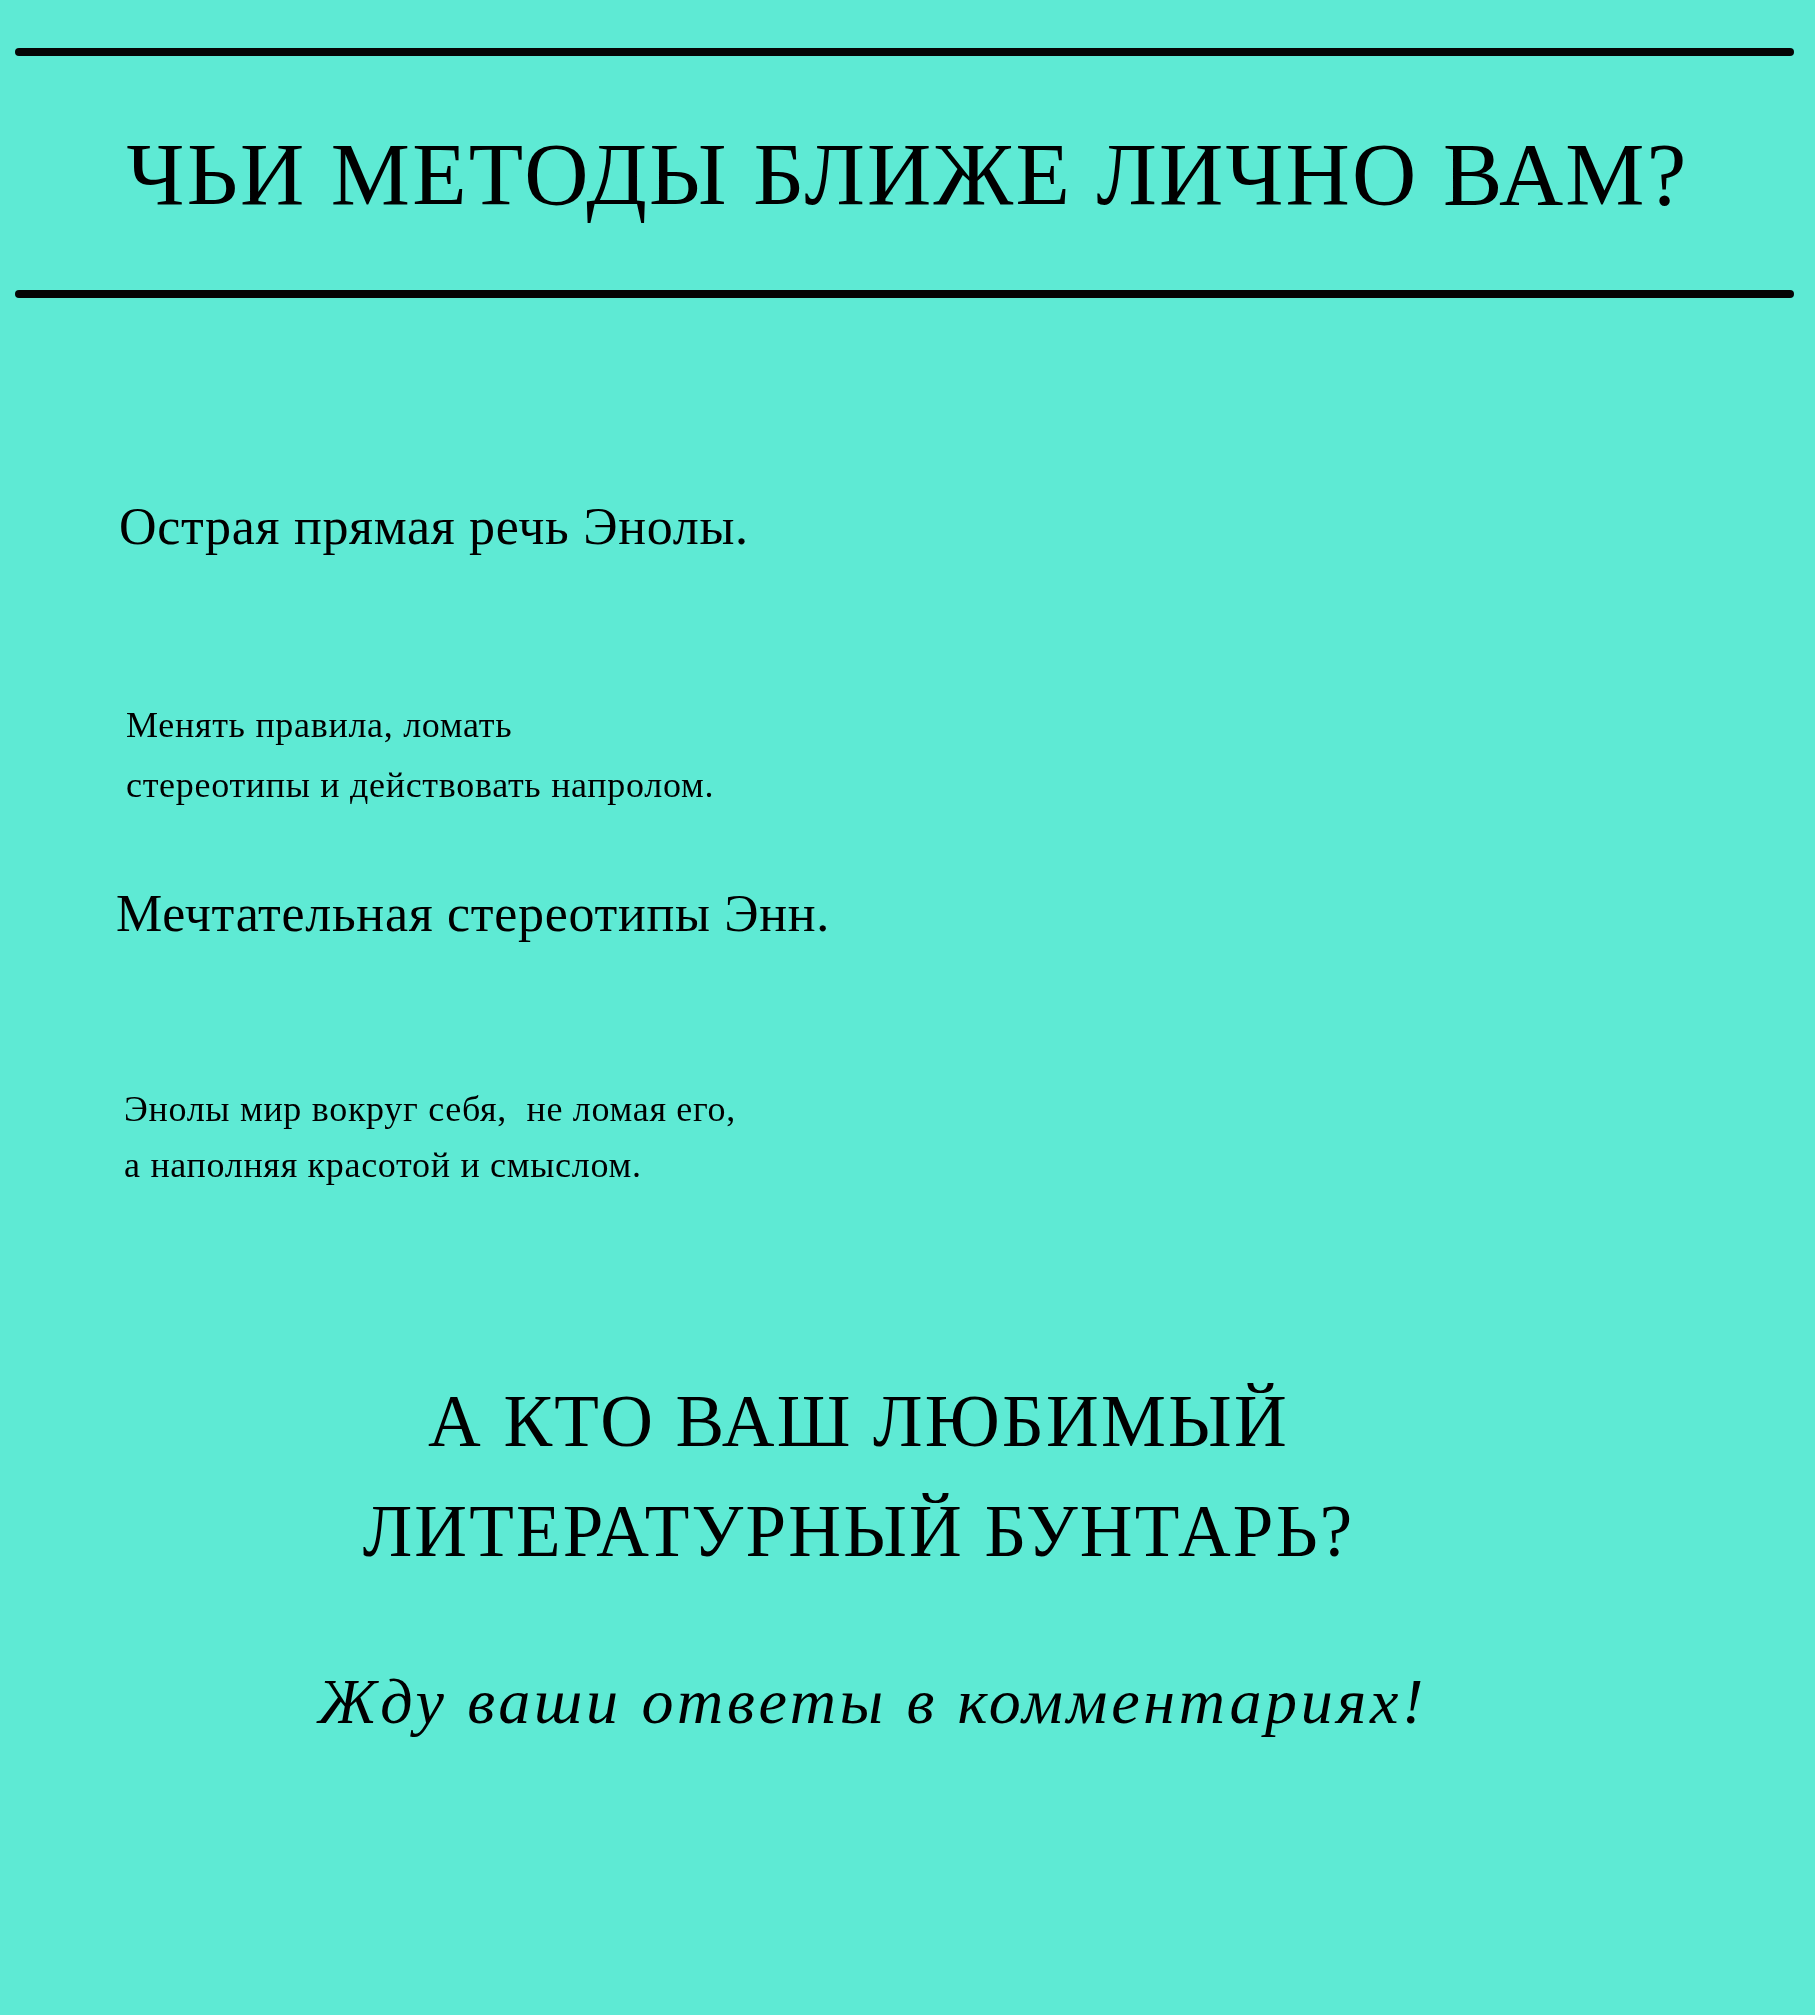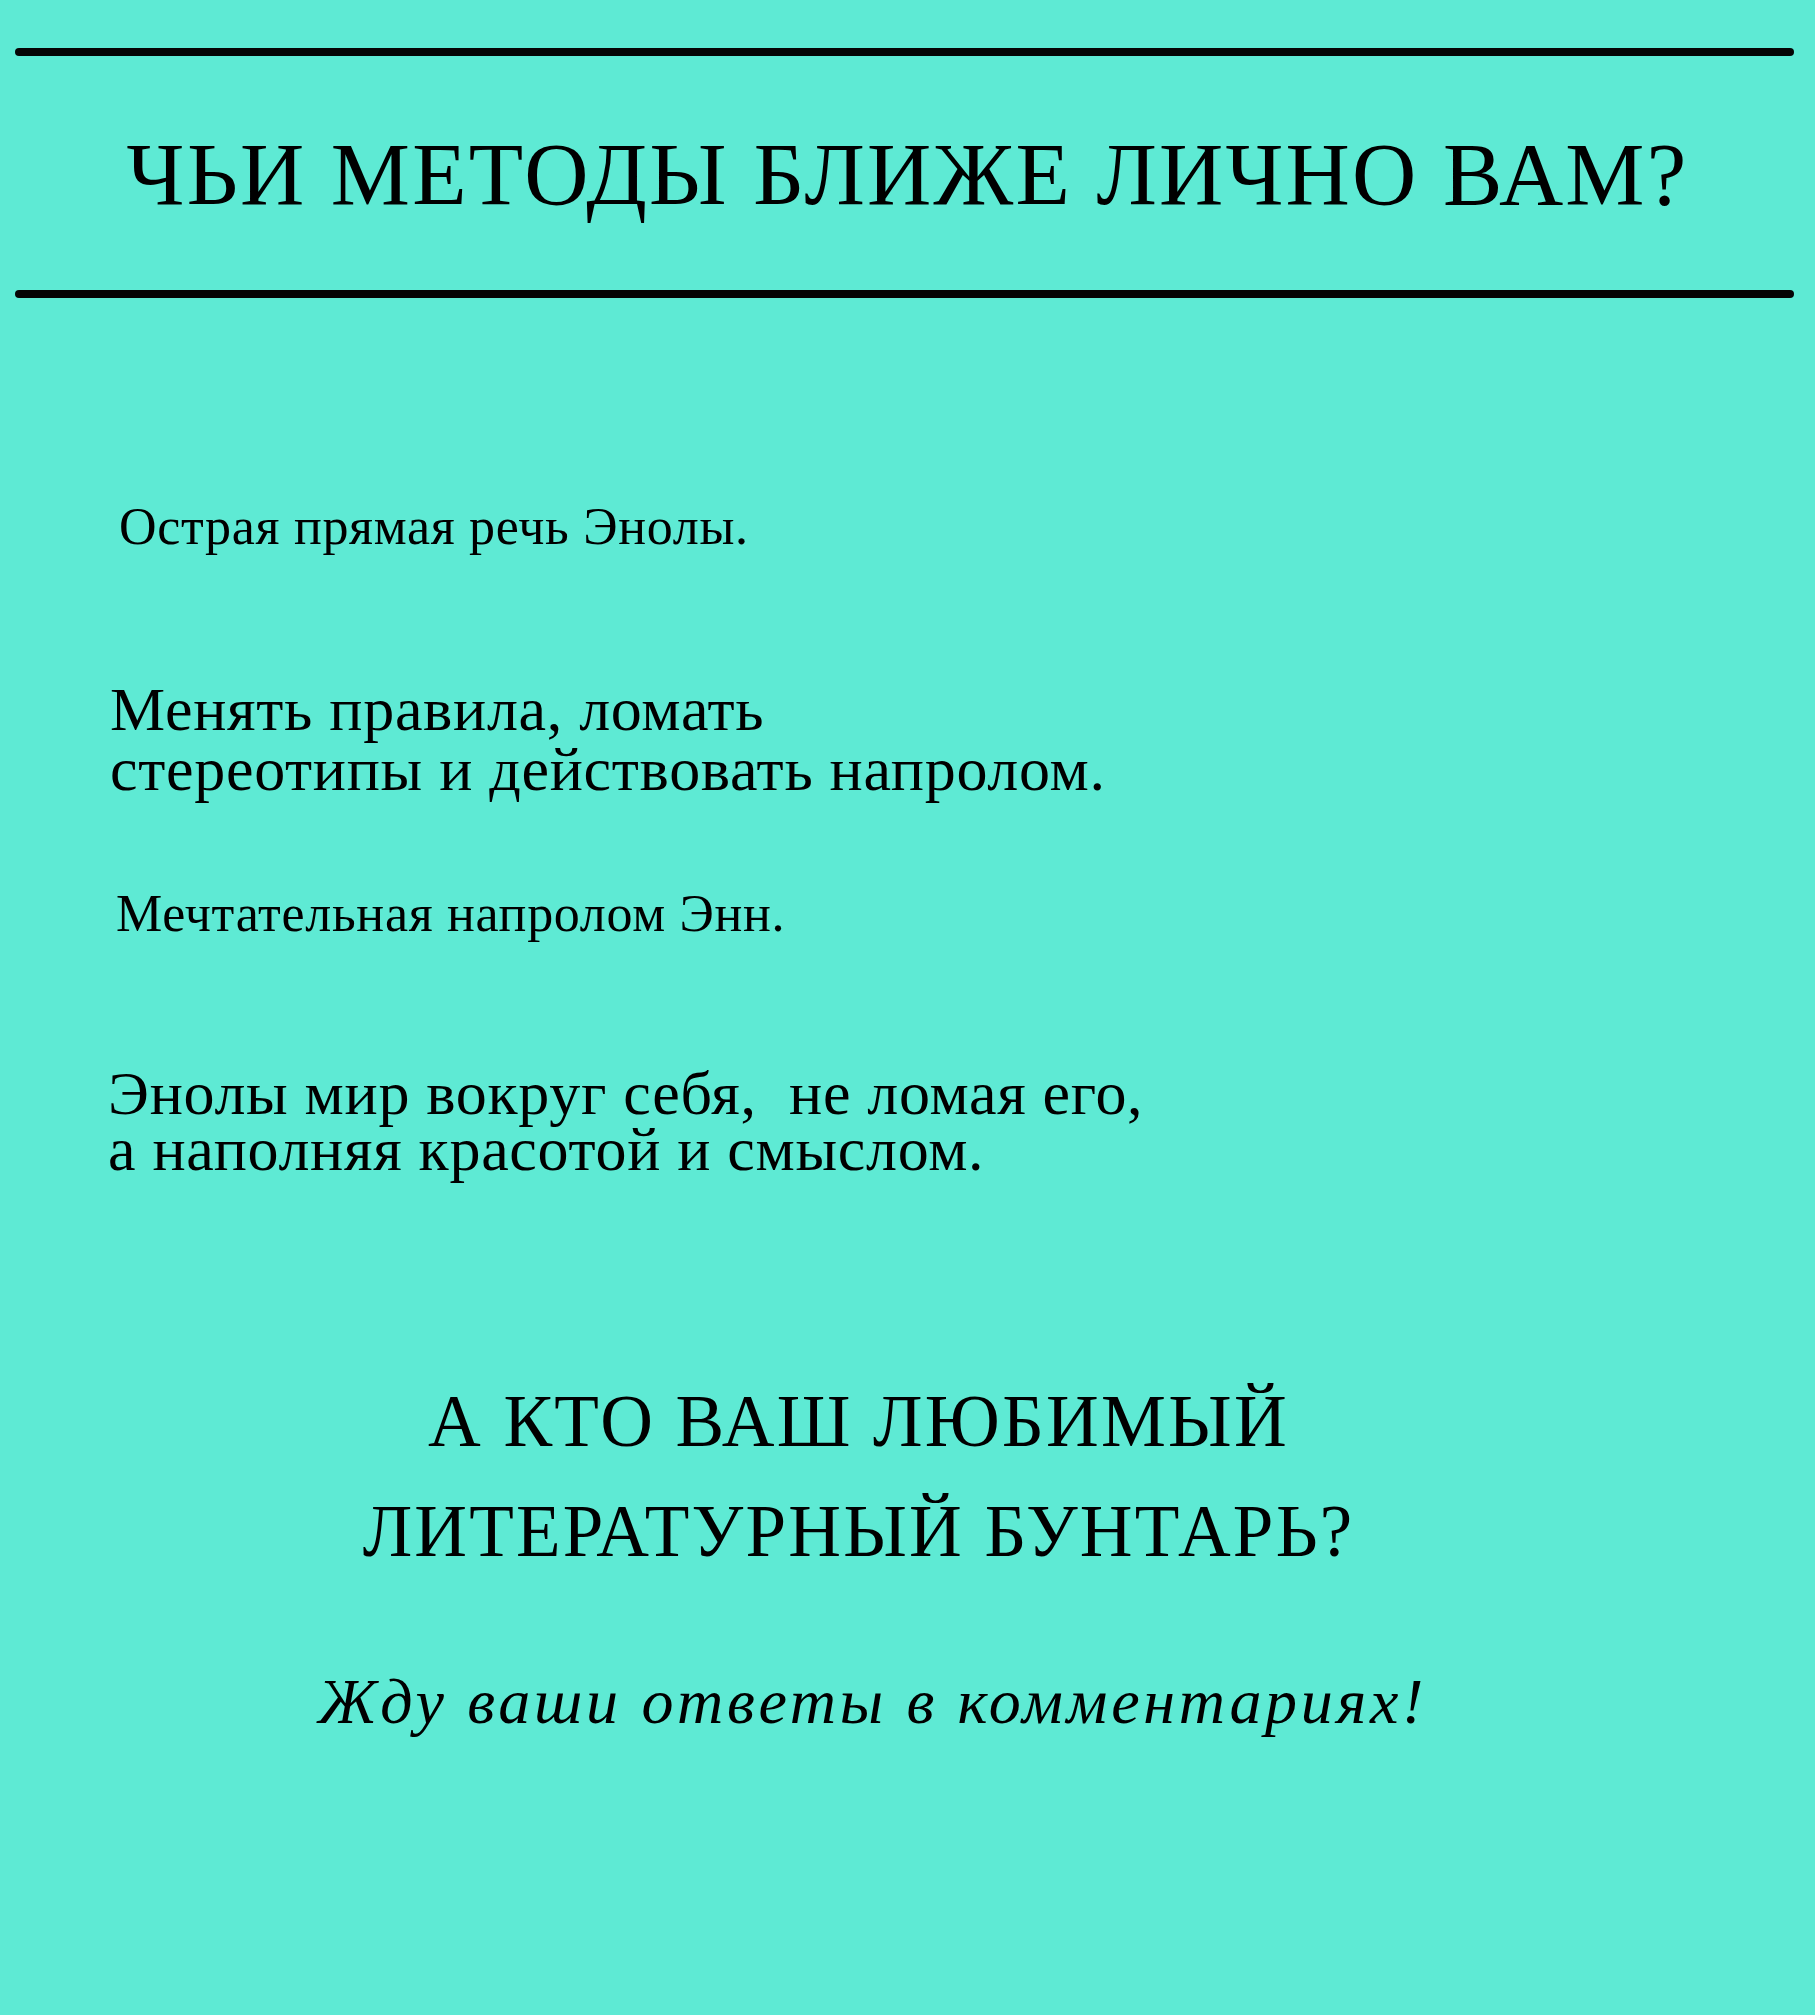--- a/index.html
+++ b/index.html
@@ -45,22 +45,22 @@
     font-size: 52px;
     font-weight: normal;
     letter-spacing: 0.7px;
     line-height: 1;
     white-space: nowrap;
   }
   .heading-1 { top: 493px;  left: 111px; }
   .heading-2 { top: 880px; left: 108px; }
   .body-text {
     position: absolute;
-    margin: 0;
-    font-size: 62px;
+    margin: 16px;
+    font-size: 36px;
     letter-spacing: 0.7px;
     white-space: pre-wrap;
   }
   .body-1 { top: 679px;  left: 110px; line-height: 60px; }
   .body-2 { top: 1065px; left: 108px; line-height: 56px; }
   .footer-question {
     position: absolute;
     top: 1367px;
     left: 0;
     width: 100%;
@@ -99,21 +99,21 @@
 
   <div class="rule rule-bottom"></div>
 
   <section>
     <h2 class="section-heading heading-1">Острая прямая речь Энолы.</h2>
     <p class="body-text body-1">Менять правила, ломать
 стереотипы и действовать напролом.</p>
   </section>
 
   <section>
-    <h2 class="section-heading heading-2">Мечтательная напролом Энн.</h2>
+    <h2 class="section-heading heading-2">Мечтательная стереотипы Энн.</h2>
     <p class="body-text body-2">Энолы мир вокруг себя,  не ломая его,
 а наполняя красотой и смыслом.</p>
   </section>
 
   <h2 class="footer-question">А КТО ВАШ ЛЮБИМЫЙ
 ЛИТЕРАТУРНЫЙ БУНТАРЬ?</h2>
 
   <p class="footer-cta">Жду ваши ответы в комментариях!</p>
 
 </div>

